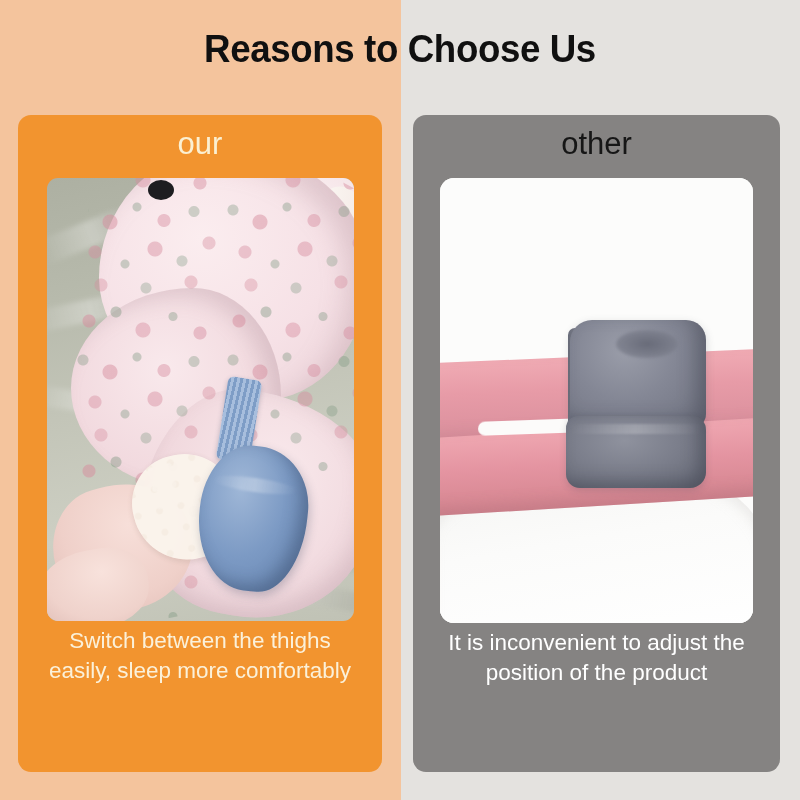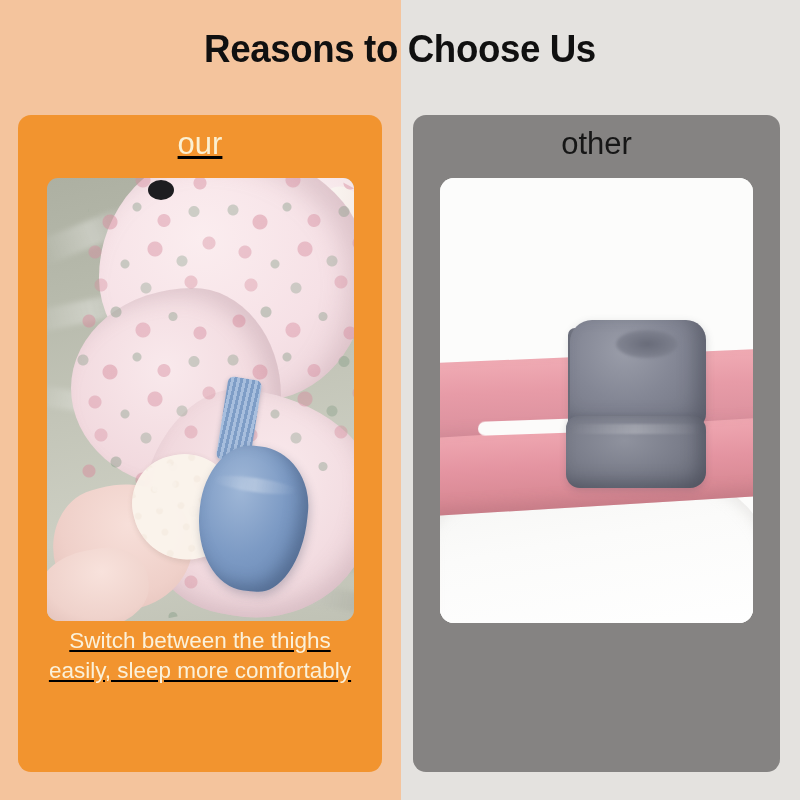--- a/index.html
+++ b/index.html
@@ -35,21 +35,21 @@
     z-index:5;
   }
 
   
   .panel {
     position:absolute;
     top:115px; height:657px;
     border-radius:13px;
     display:flex; flex-direction:column; align-items:center;
   }
-  .panel-our   { left:18px;  width:364px; background:#F2942F;text-decoration:underline; }
+  .panel-our   { left:18px;  width:364px; background:#F2942F; }
   .panel-other { left:413px; width:367px; background:#858382; }
 
   .panel-label {
     margin-top:10px;
     font-size:31px;
     line-height:1.25;
     font-weight:400;
   }
   .panel-our   .panel-label { color:#FBF0D2; }
   .panel-other .panel-label { color:#161616; }
@@ -360,15 +360,16 @@
       <div class="leg-lower"></div>
       <div class="leg-gap"></div>
 
       <div class="cushion-edge"></div>
       <div class="cushion-top"></div>
       <div class="cushion-dent"></div>
       <div class="cushion-bottom"></div>
       <div class="cushion-seam"></div>
     </div>
 
+    <div class="caption">It is inconvenient to adjust the position of the product</div>
   </div>
 
 </div>
 
 </body></html>

